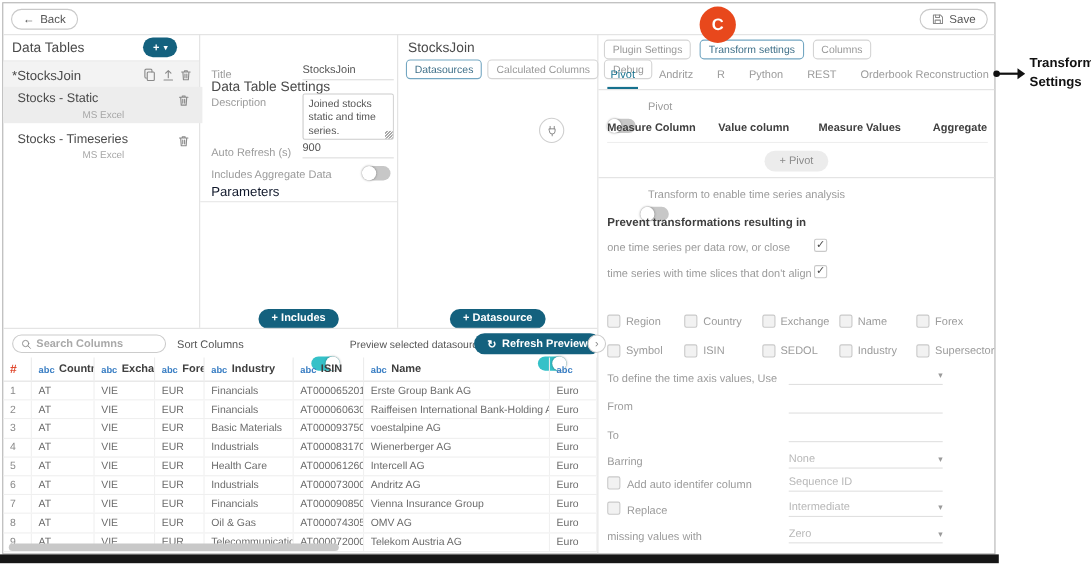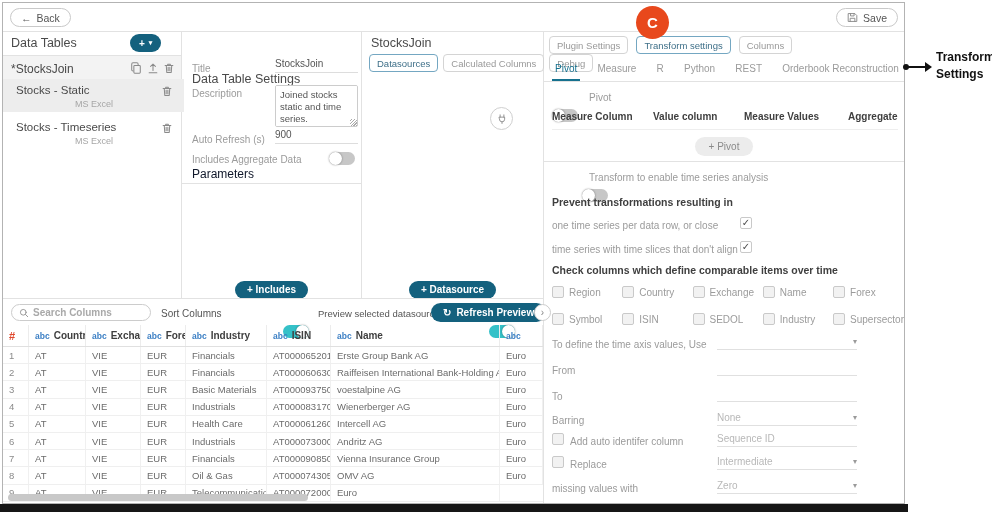--- a/index.html
+++ b/index.html
@@ -211,21 +211,21 @@
 
     
     <div class="badge-c">C</div>
     <div class="abs" style="left:546px;top:33px;display:flex;gap:8px;" id="tp-buttons">
         <button class="tab-pill">Plugin Settings</button>
         <button class="tab-pill active">Transform settings</button>
         <button class="tab-pill">Columns</button>
       </div>
     <div class="tp-tabs" id="tp-tabs">
         <span class="tp-tab active">Pivot</span>
-        <span class="tp-tab">Measure</span>
+        <span class="tp-tab">Andritz</span>
         <span class="tp-tab">R</span>
         <span class="tp-tab">Python</span>
         <span class="tp-tab">REST</span>
         <span class="tp-tab">Orderbook Reconstruction</span>
       </div>
     <div class="hdiv" style="left:541px;top:78px;width:360px;"></div>
 
     <span class="tg off abs" style="left:549px;top:87px;"></span>
     <span class="lbl abs" style="left:586px;top:89px;">Pivot</span>
     <div class="pvt-headers" id="pvt-headers">
@@ -244,21 +244,20 @@
     <span class="lbl abs" style="left:586px;top:169px;">Transform to enable time series analysis</span>
     <div class="abs bold" style="left:549px;top:193px;font-size:10.5px;">Prevent transformations resulting in</div>
     <span class="lbl abs" style="left:549px;top:217px;">one time series per data row, or close</span>
     <span class="cb checked abs" style="left:737px;top:214px;">
         <span>✓</span>
       </span>
     <span class="lbl abs" style="left:549px;top:241px;">time series with time slices that don't align</span>
     <span class="cb checked abs" style="left:737px;top:238px;">
         <span>✓</span>
       </span>
-    <div class="abs bold" style="left:549px;top:261px;font-size:10.5px;">Check columns which define comparable items over time</div>
     <div class="cbgrid" style="top:283px;" id="cb-grid">
         <span class="cbitem">
           <span class="cb"></span>
           <span>Region</span>
         </span>
         <span class="cbitem">
           <span class="cb"></span>
           <span>Country</span>
         </span>
         <span class="cbitem">
@@ -459,20 +458,21 @@
           <div class="tcell">OMV AG</div>
           <div class="tcell">Euro</div>
         </div>
         <div class="trow tgrid">
           <div class="tcell idx">9</div>
           <div class="tcell">AT</div>
           <div class="tcell">VIE</div>
           <div class="tcell">EUR</div>
           <div class="tcell">Telecommunications</div>
           <div class="tcell">AT0000720008</div>
+          <div class="tcell">Telekom Austria AG</div>
           <div class="tcell">Euro</div>
         </div>
       </div>
     <div class="hscroll"></div>
   </div>
 
   <div class="anno-dot"></div>
   <div class="anno-line"></div>
   <div class="anno-head"></div>
   <div class="anno-text">Transform Settings</div>

